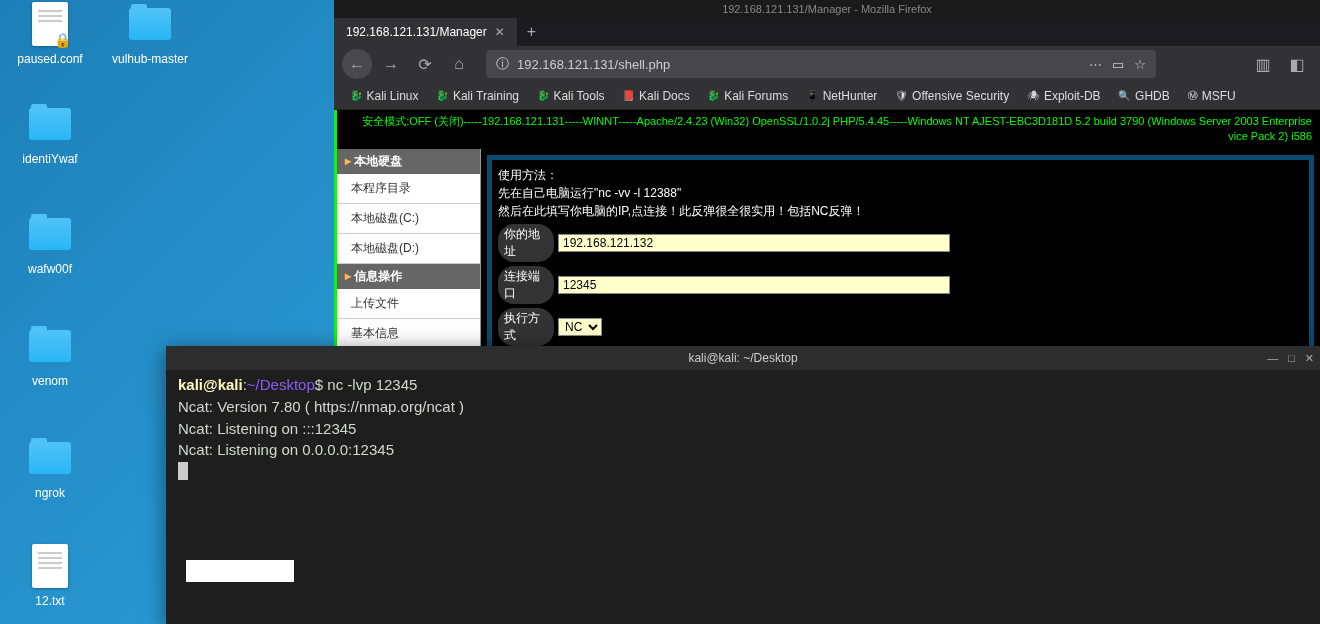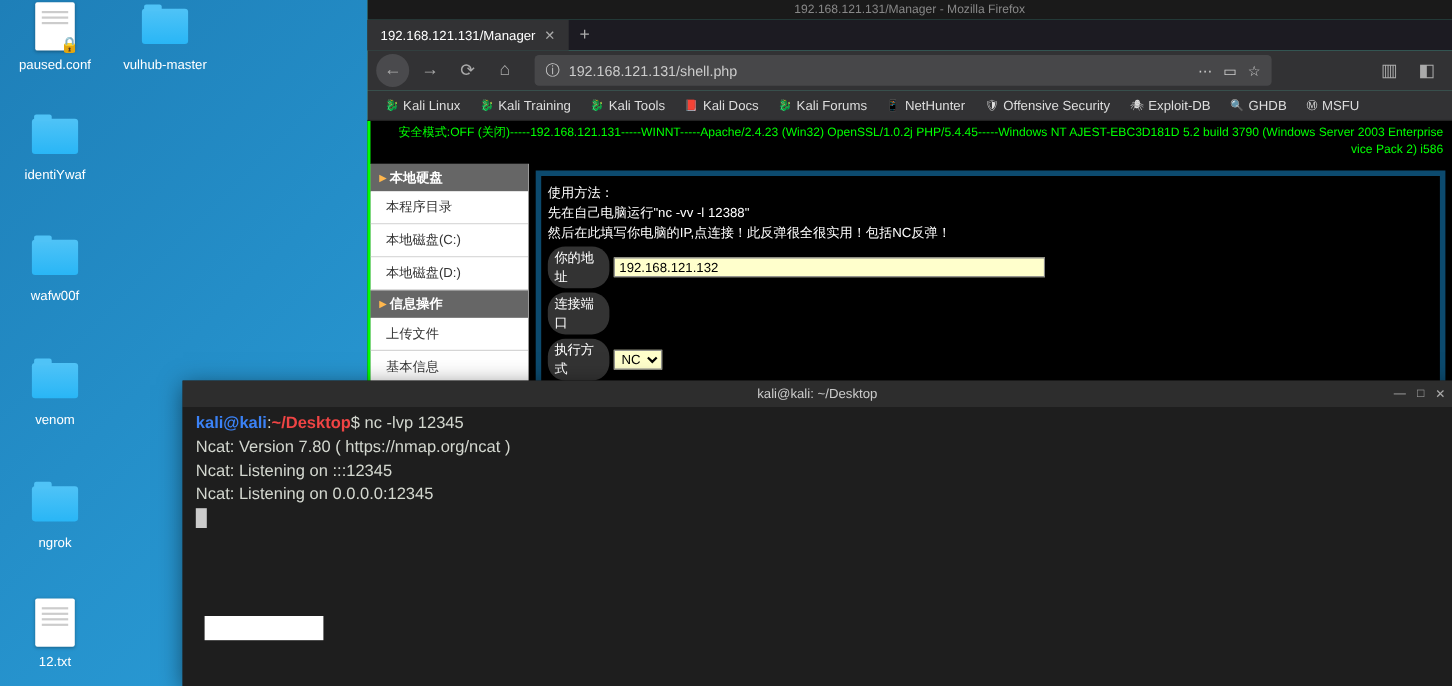--- a/index.html
+++ b/index.html
@@ -9,21 +9,21 @@
 .desktop-icon { position: absolute; width: 80px; text-align: center; color: #fff; font-size: 12px; cursor: pointer; }
 .desktop-icon .icon-img { width: 48px; height: 48px; margin: 0 auto 4px; display: flex; align-items: center; justify-content: center; }
 .folder-icon { background: linear-gradient(#4fc3f7, #29b6f6); border-radius: 3px; position: relative; width: 42px; height: 32px; }
 .folder-icon::before { content: ''; position: absolute; top: -4px; left: 2px; width: 16px; height: 6px; background: #4fc3f7; border-radius: 2px 2px 0 0; }
 .file-icon { background: #fff; width: 36px; height: 44px; border-radius: 2px; position: relative; box-shadow: 0 1px 3px rgba(0,0,0,0.3); }
 .file-icon.lock::after { content: '🔒'; position: absolute; bottom: -2px; right: -4px; font-size: 14px; }
 .text-lines { position: absolute; top: 8px; left: 6px; right: 6px; }
 .text-lines div { height: 2px; background: #ccc; margin-bottom: 3px; }
 
 
-.firefox { position: absolute; left: 334px; top: 0; right: 0; height: 548px; background: #5eead4; display: flex; flex-direction: column; }
+.firefox { position: absolute; left: 334px; top: 0; right: 0; height: 548px; background: #7f1d1d; display: flex; flex-direction: column; }
 .ff-titlebar { height: 18px; background: #1a1a1a; color: #888; font-size: 11px; text-align: center; line-height: 18px; }
 .ff-tabs { height: 28px; background: #1c1b22; display: flex; align-items: center; }
 .ff-tab { height: 28px; background: #323234; color: #fff; padding: 12px 12px; display: flex; align-items: center; font-size: 12px; gap: 8px; min-width: 180px; }
 .ff-tab .close { color: #aaa; cursor: pointer; margin-left: auto; }
 .ff-newtab { color: #aaa; padding: 0 10px; font-size: 16px; cursor: pointer; }
 .ff-toolbar { height: 36px; background: #323234; display: flex; align-items: center; padding: 0 8px; gap: 4px; }
 .ff-btn { width: 30px; height: 30px; display: flex; align-items: center; justify-content: center; color: #aaa; border-radius: 4px; cursor: pointer; }
 .ff-url { flex: 1; height: 28px; background: #474749; border-radius: 4px; display: flex; align-items: center; padding: 0 10px; color: #ccc; font-size: 13px; margin: 0 8px; }
 .ff-url .info { margin-right: 8px; }
 .ff-bookmarks { height: 28px; background: #323234; display: flex; align-items: center; padding: 0 8px; gap: 2px; border-bottom: 1px solid #222; }
@@ -48,22 +48,22 @@
 .ws-submit { background: #ffffcc; border: 1px solid #888; font-size: 12px; padding: 2px 16px; margin-top: 6px; cursor: pointer; }
 
 
 .terminal { position: absolute; left: 166px; top: 346px; right: 0; height: 278px; background: #1e1e1e; display: flex; flex-direction: column; box-shadow: 0 4px 20px rgba(0,0,0,0.5); }
 .term-titlebar { height: 24px; background: #2d2d2d; display: flex; align-items: center; justify-content: center; color: #ccc; font-size: 12px; position: relative; }
 .term-controls { position: absolute; right: 6px; display: flex; gap: 10px; color: #aaa; font-size: 11px; }
 .term-controls span { cursor: pointer; }
 .term-menubar { height: 26px; background: #2d2d2d; display: flex; align-items: center; padding: 0 8px; gap: 4px; }
 .term-menu { color: #ddd; font-size: 13px; padding: 2px 10px; cursor: pointer; }
 .term-body { flex: 1; background: #1e1e1e; padding: 4px 12px; font-family: 'Courier New', monospace; font-size: 15px; color: #ccc; line-height: 1.45; }
-.t-red { color: #3b82f6; font-weight: bold; }
-.t-blue { color: #ef4444; font-weight: bold; }
+.t-red { color: #fef9c3; font-weight: bold; }
+.t-blue { color: #8b5cf6; font-weight: normal; }
 .t-white { color: #d3d7cf; }
 .cursor-block { display: inline-block; width: 10px; height: 18px; background: #ccc; vertical-align: text-bottom; }
 .hl-bar { position: absolute; left: 186px; top: 560px; width: 108px; height: 22px; background: #fff; }
 </style>
 </head>
 <body>
 
 <div id="desktop-icons">
     <div class="desktop-icon" style="left: 10px; top: 0px;">
       <div class="icon-img">
@@ -206,20 +206,21 @@
         <div class="ws-panel">
           <div class="ws-text">使用方法：</div>
           <div class="ws-text">先在自己电脑运行"nc -vv -l 12388"</div>
           <div class="ws-text">然后在此填写你电脑的IP,点连接！此反弹很全很实用！包括NC反弹！</div>
           <div class="ws-row">
             <span class="ws-label">你的地址</span>
             <input class="ws-input" value="192.168.121.132" style="">
           </div>
           <div class="ws-row">
             <span class="ws-label">连接端口</span>
+            <input class="ws-input" value="12345" style="">
           </div>
           <div class="ws-row">
             <span class="ws-label">执行方式</span>
             <select class="ws-select"><option>NC</option></select>
           </div>
           <button class="ws-submit">开始连接</button>
         </div>
       </div>
     </div>
   </div>

